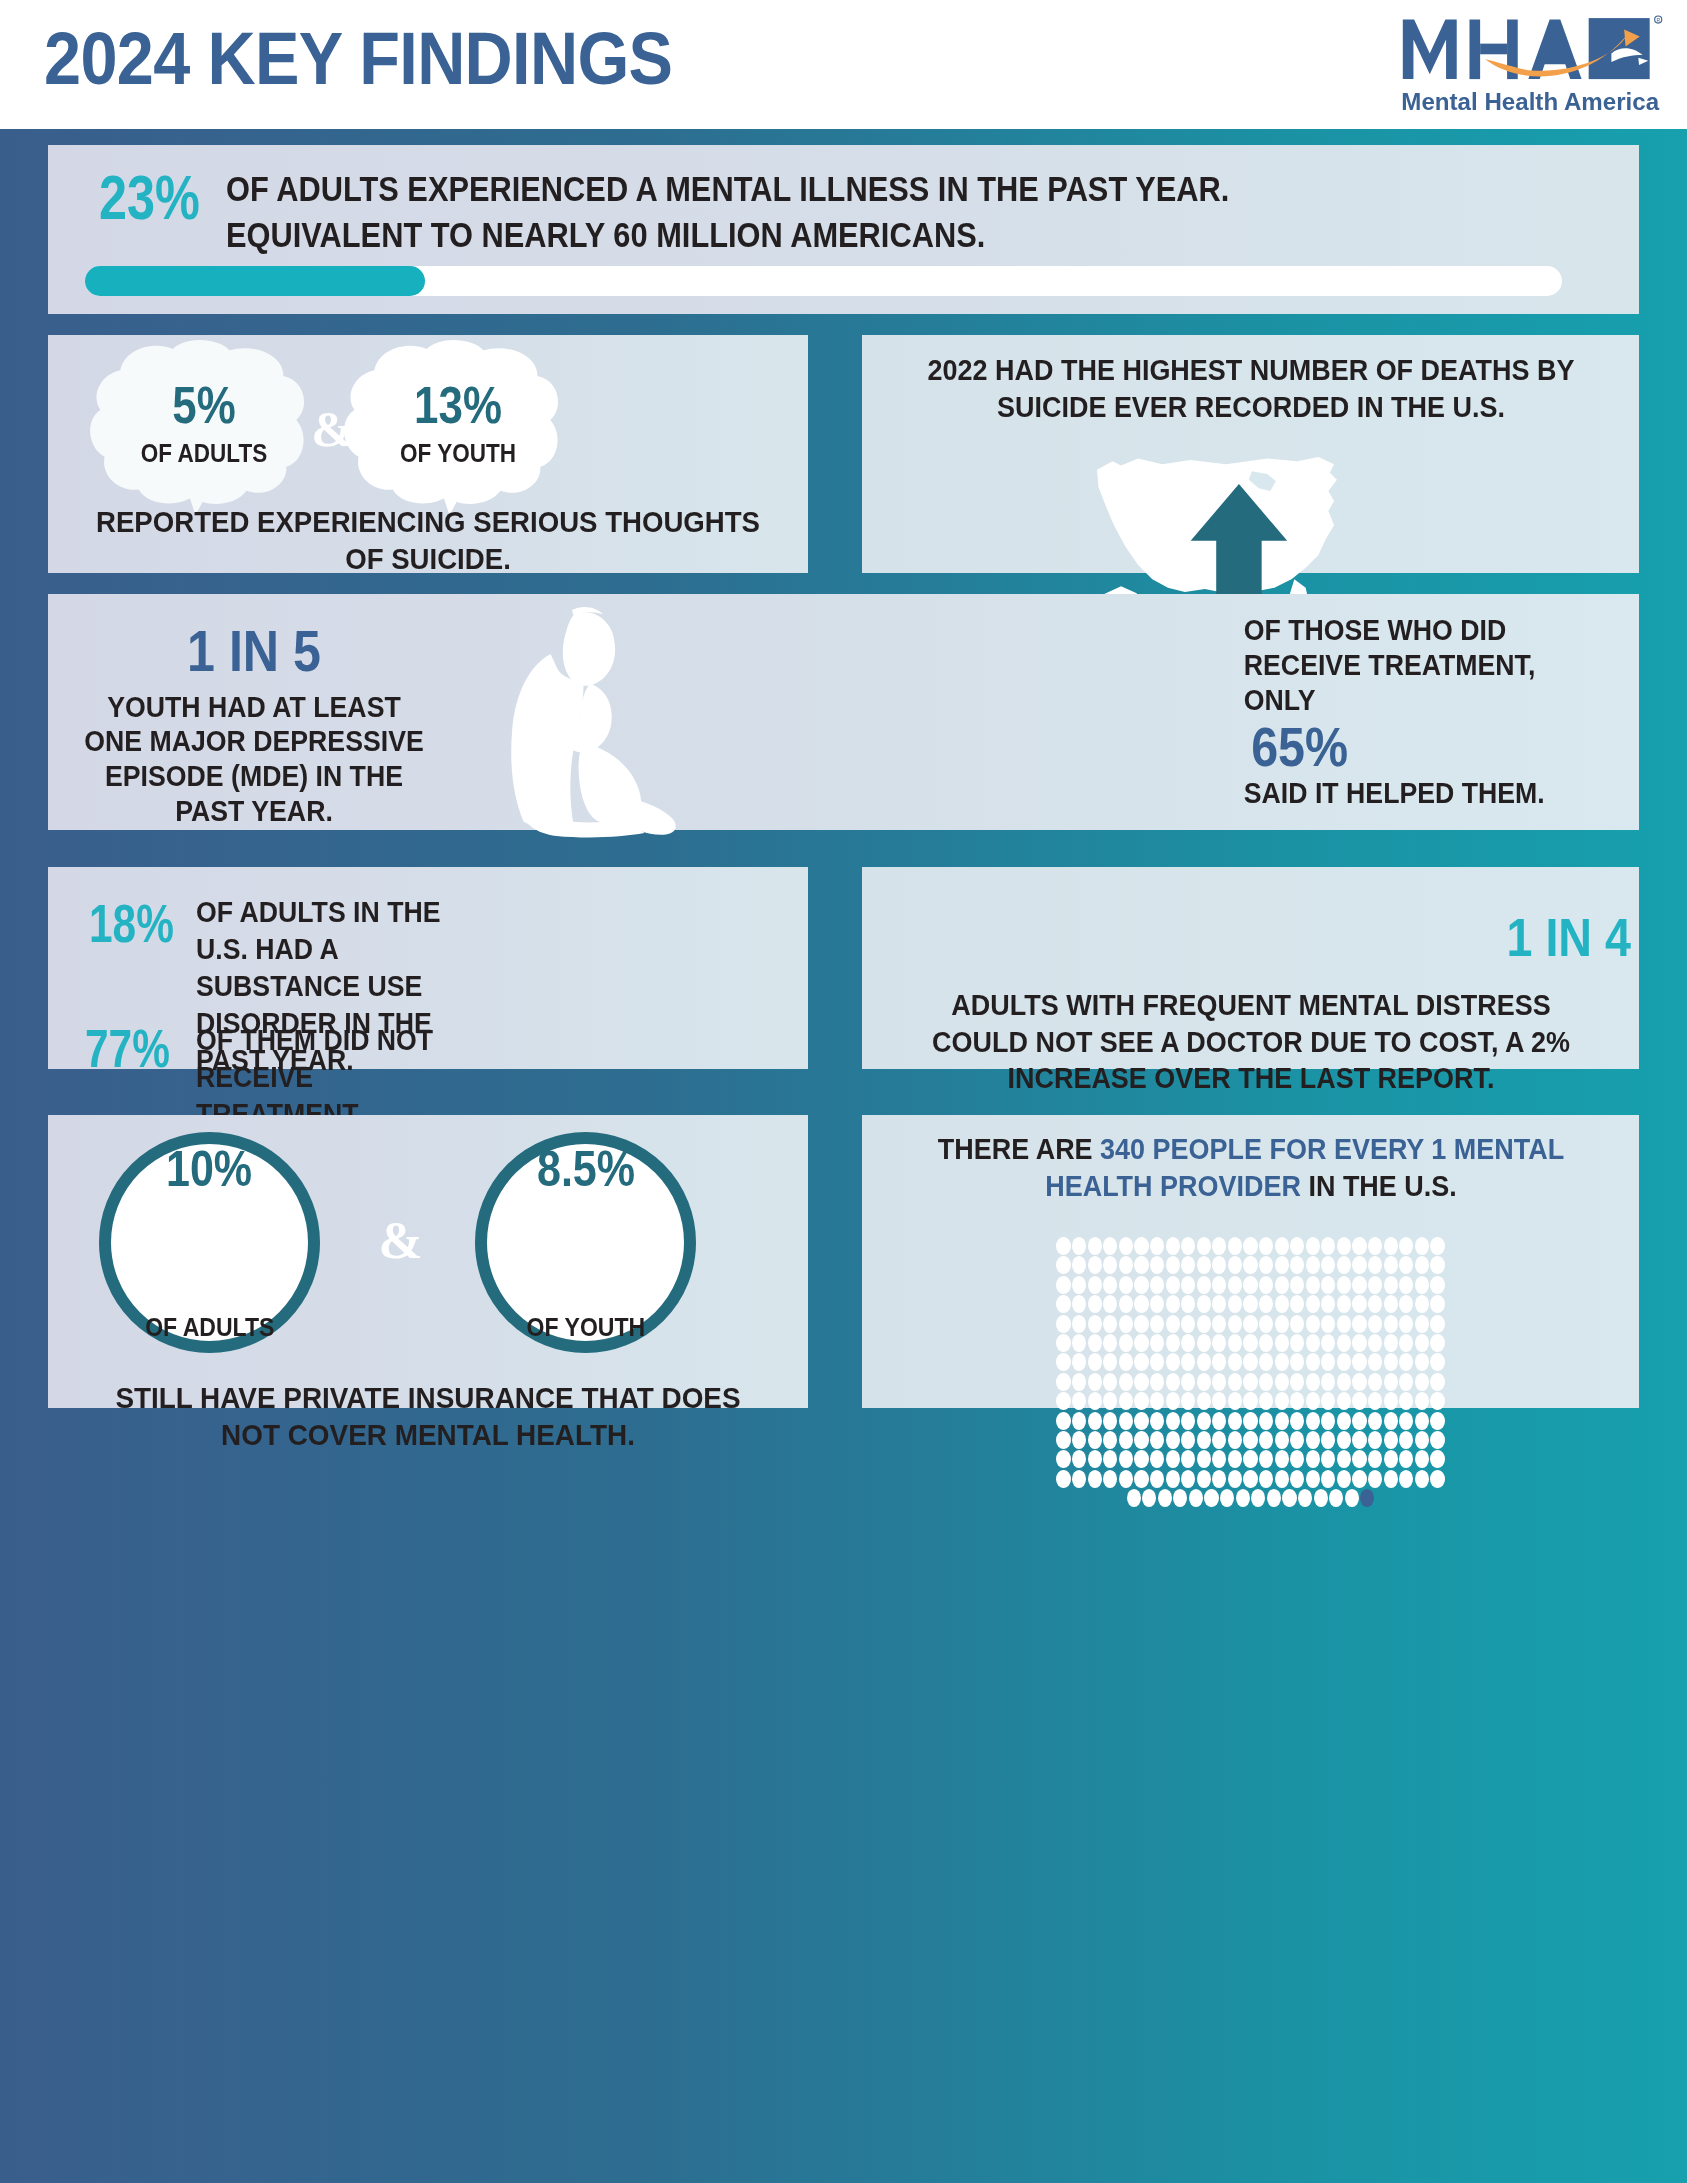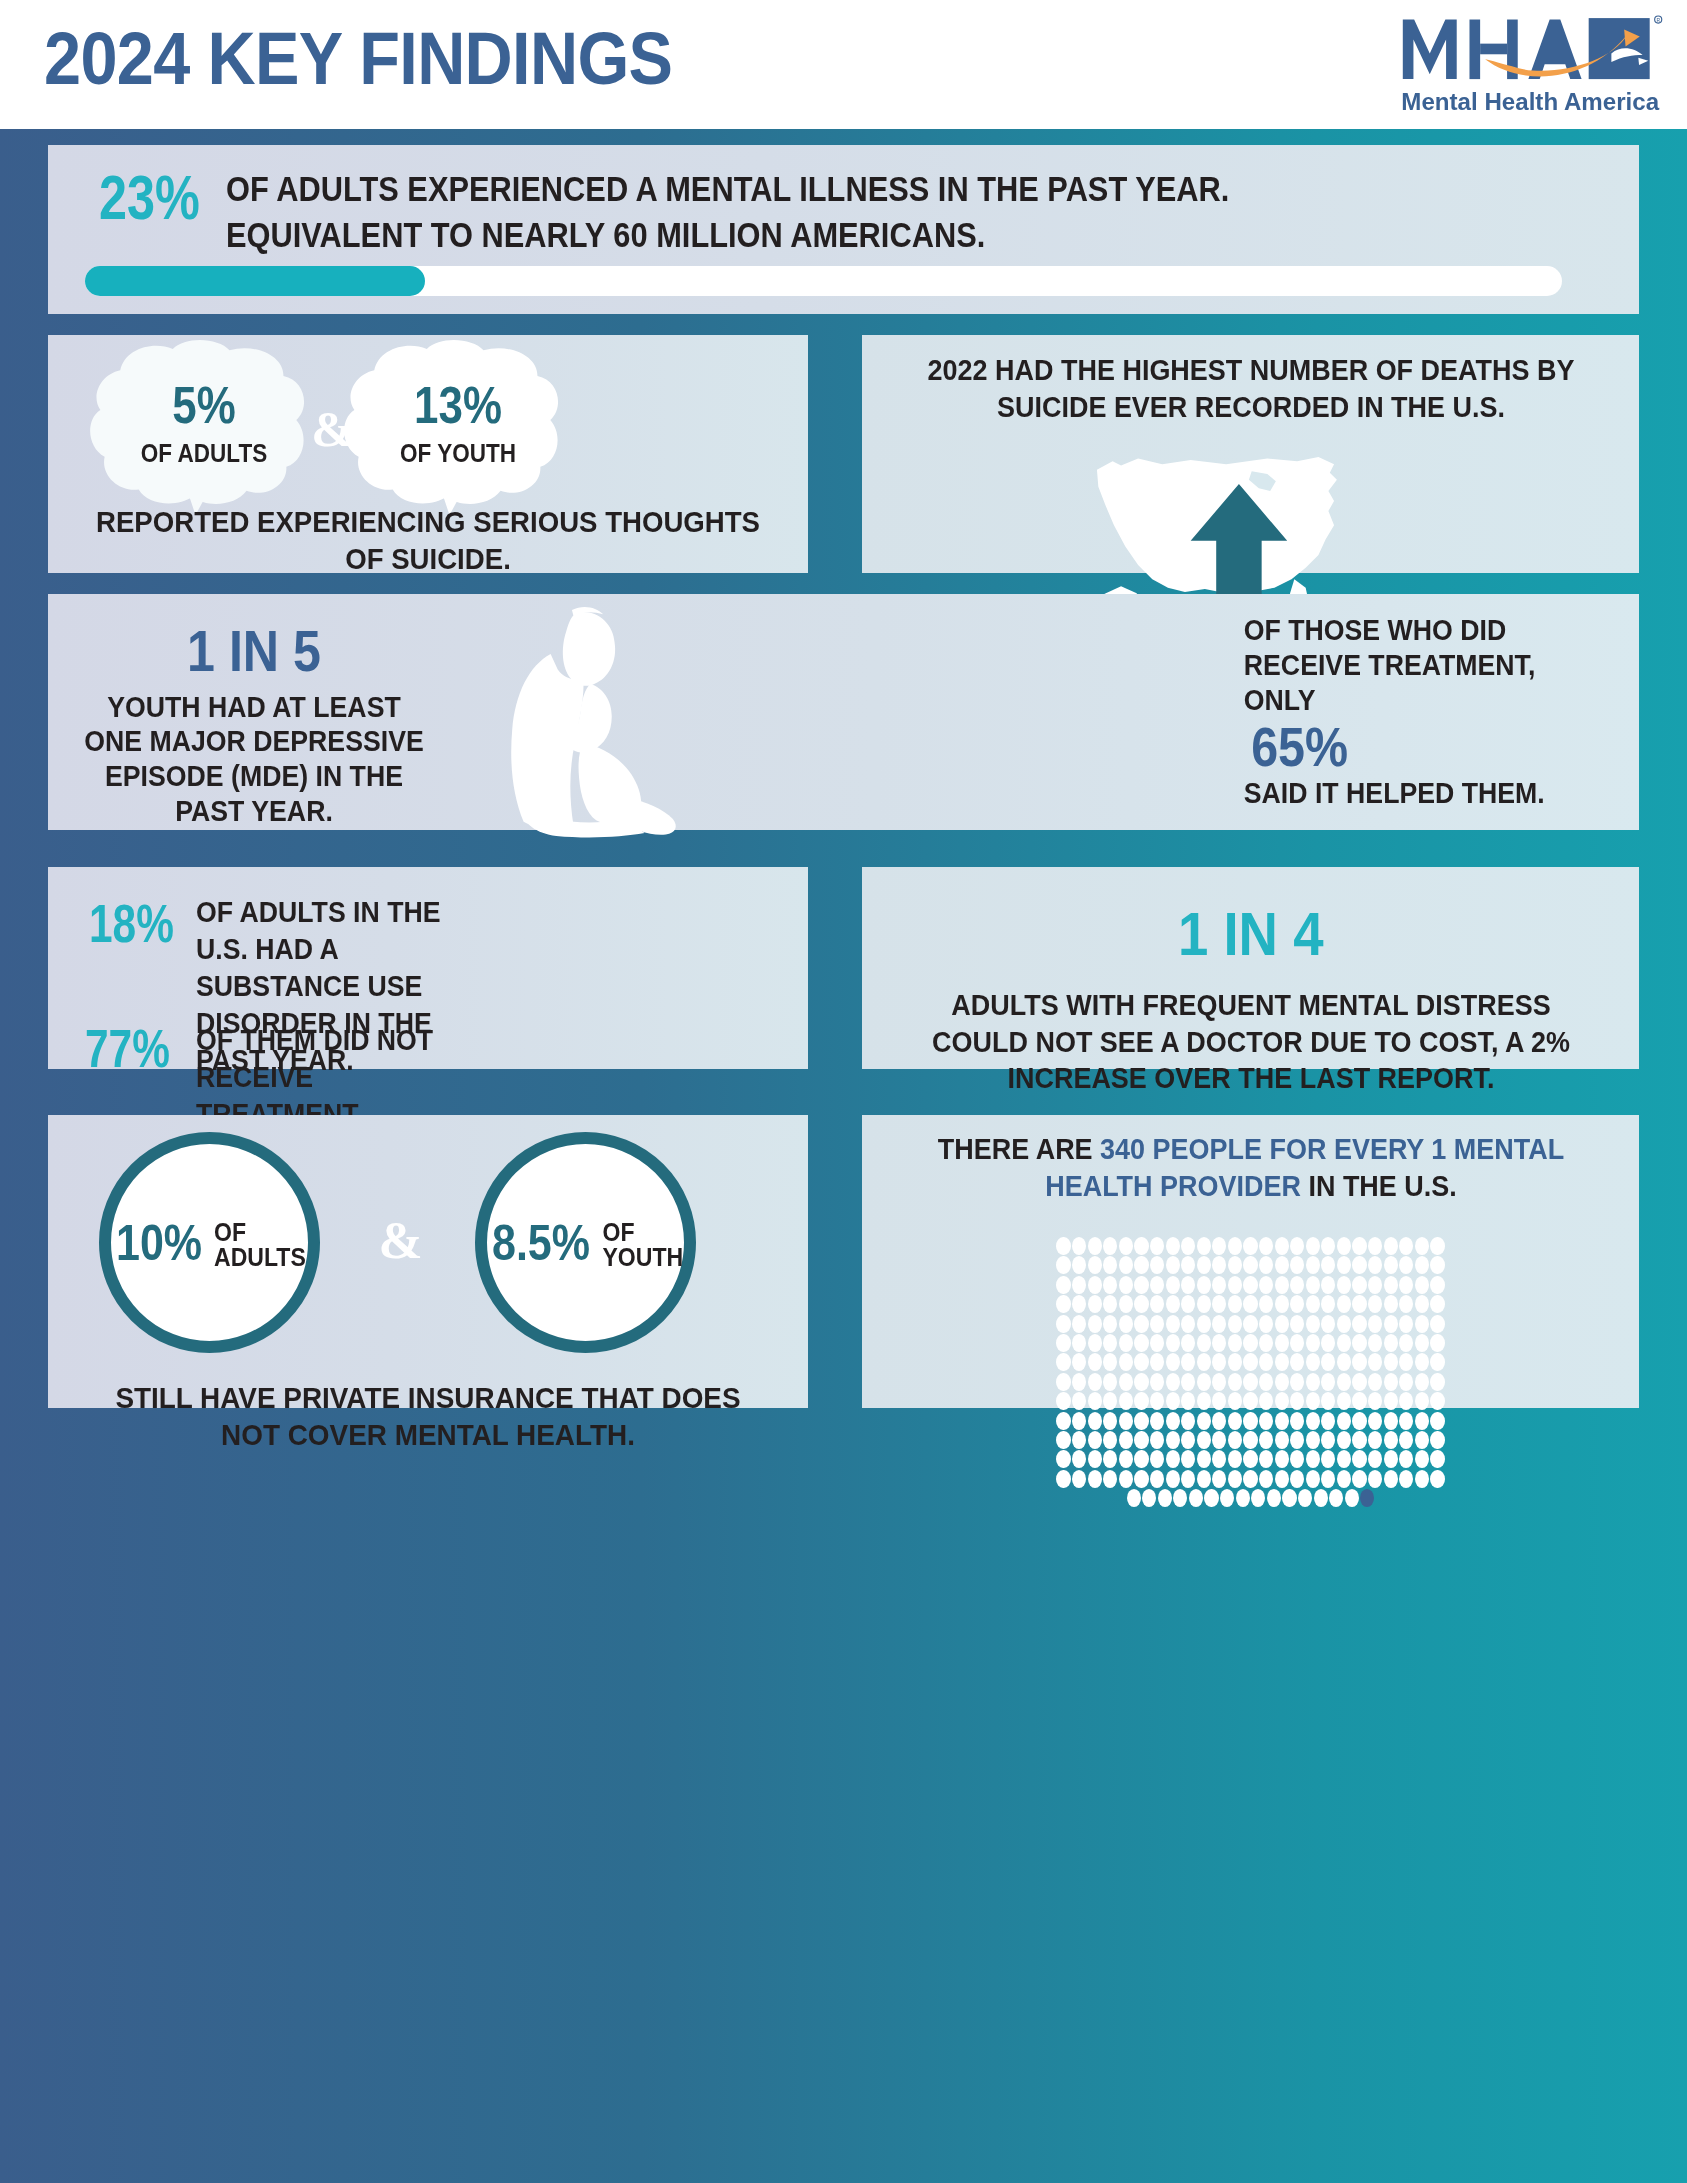--- a/index.html
+++ b/index.html
@@ -220,42 +220,42 @@
     position: absolute; left: 37px; top: 155px;
     font-size: 53px; font-weight: bold; color: #23b3c2;
     transform: scaleX(0.80); transform-origin: left top; white-space: nowrap;
   }
   #r4b-txt {
     position: absolute; left: 148px; top: 155px; width: 306px;
     font-size: 29px; font-weight: bold; color:#231f20; line-height: 1.28;
     transform: scaleX(0.92); transform-origin: left top;
   }
   #r4-right-big {
-    position: absolute; left: 0; right: 0; top: 36px;
-    text-align: center;
-    font-size: 62px; font-weight: bold; color: #23b3c2; line-height: 1.0;
+    position: absolute; left: 0; right: 0; top: 44px;
+    text-align: right;
+    font-size: 53px; font-weight: bold; color: #23b3c2; line-height: 1.0;
   }
   #r4-right-big span { display:inline-block; transform: scaleX(0.88); }
   #r4-right-txt {
     position: absolute; left: 25.6px; top: 120px; width: 726px;
     text-align: center;
     font-size: 29px; font-weight: bold; color:#231f20; line-height: 1.26;
     transform: scaleX(0.93); transform-origin: center top;
   }
 
   
   #r5 { top: 986px; height: 293px; }
   .ring {
     position: absolute;
     width: 221px; height: 221px;
     border-radius: 50%;
     background: #ffffff;
     border: 12px solid #246b7d;
-    display: flex; flex-direction: row;
-    align-items: center; justify-content: center;
+    display: flex; flex-direction: column;
+    align-items: center; justify-content: space-between;
   }
   .ring .big {
     font-size: 50px; font-weight: bold; color:#246b7d; line-height: 1.0;
     transform: scaleX(0.86);
   }
   .ring .small {
     margin-top: 5.7px;
     font-size: 25.6px; font-weight: bold; color:#231f20; line-height: 1;
     transform: scaleX(0.90);
   }

